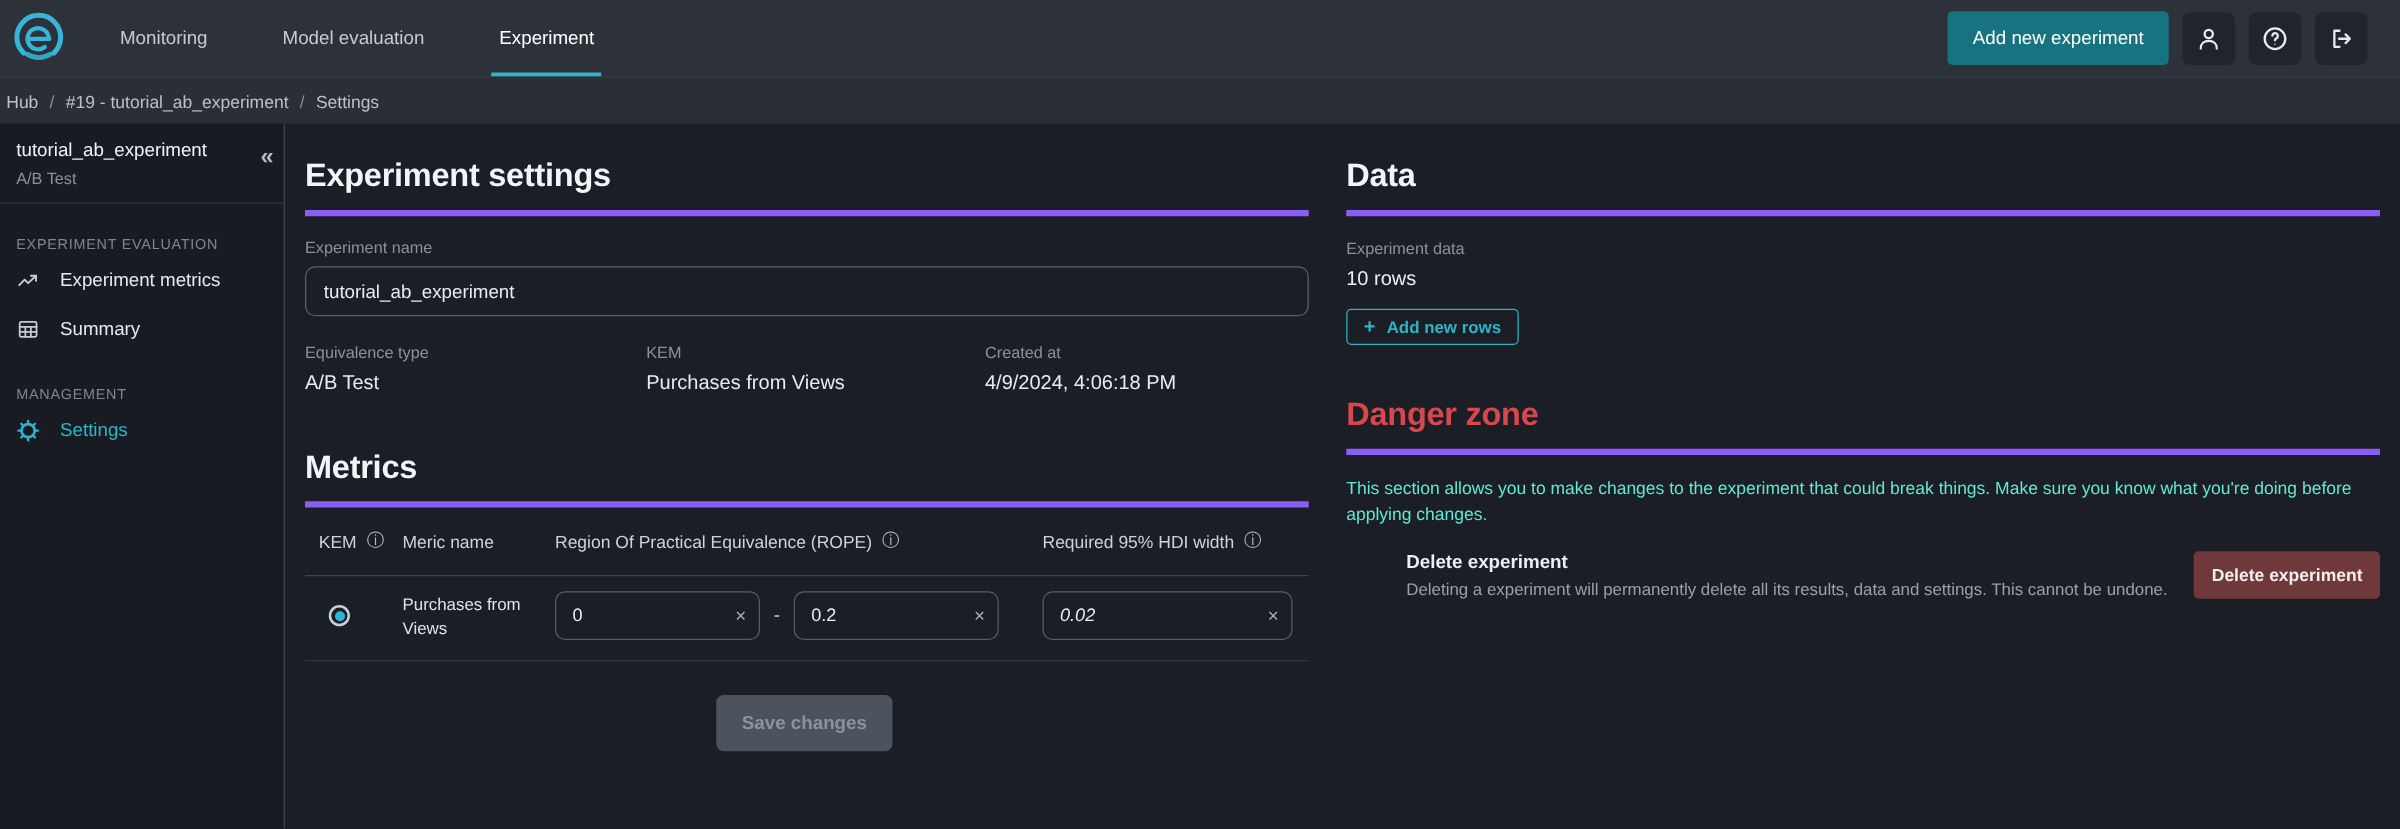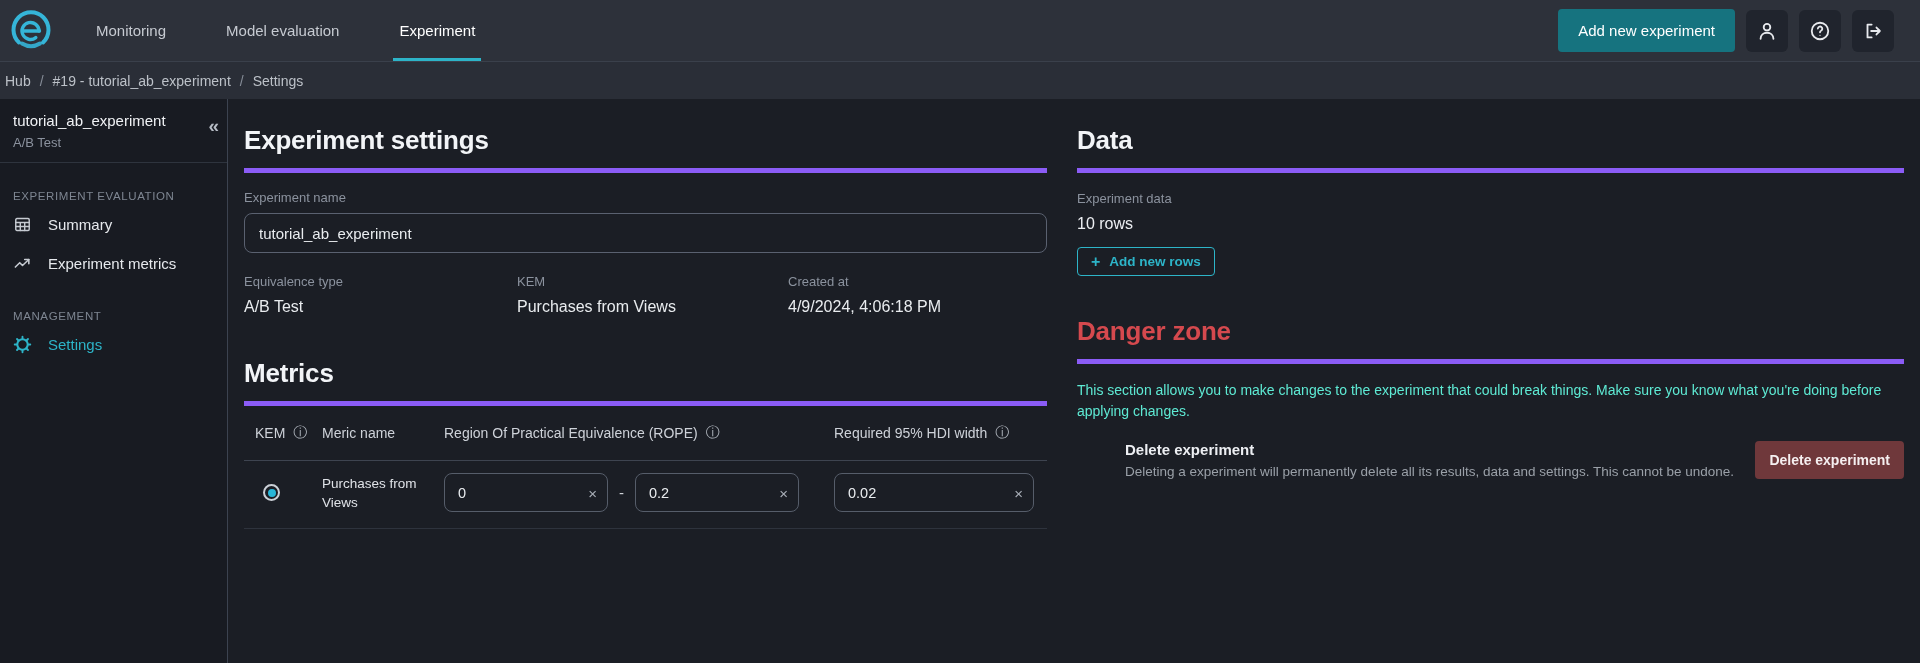--- a/index.html
+++ b/index.html
@@ -108,21 +108,21 @@
   }
   .radio-dot { width: 8px; height: 8px; background: #29b6d8; border-radius: 50%; }
   .metric-name { font-size: 13.5px; color: #dfe2e7; line-height: 19px; padding-right: 14px; }
   .rope-cell { display: flex; align-items: center; gap: 11px; }
   .num-wrap { position: relative; }
   .num-input {
     width: 164px; height: 39px; background: transparent; border: 1px solid #565d6a;
     border-radius: 8px; color: #e9ecef; font-size: 14.5px; padding: 0 30px 0 13px;
     font-family: "Liberation Sans", sans-serif;
   }
-  .num-input.wide { width: 200px; }
+  .num-input.wide { width: 200px; font-style: italic; }
   .clear-x {
     position: absolute; right: 11px; top: 50%; transform: translateY(-50%);
     color: #a9afb8; font-size: 15px; cursor: pointer;
   }
   .rope-dash { color: #cfd3d9; font-size: 15px; }
 
   .save-row { margin-top: 27px; }
   .save-btn {
     margin-left: 329px; width: 141px; height: 45px; background: #4c525e; color: #8d939e;
     font-size: 15px; font-weight: bold; border: none; border-radius: 6px;
@@ -205,32 +205,32 @@
     <div class="sidebar-head">
       <div>
         <div class="sb-title">tutorial_ab_experiment</div>
         <div class="sb-sub">A/B Test</div>
       </div>
       <span class="collapse-btn">«</span>
     </div>
 
     <div class="sb-section-header">EXPERIMENT EVALUATION</div>
     <div class="sb-item">
+      <svg width="19" height="19" viewBox="0 0 24 24" fill="none" stroke="#c6cbd2" stroke-width="2" stroke-linecap="round" stroke-linejoin="round">
+        <path d="M3 16.5 l5.5-5.5 3.5 3.5 L20 7"></path>
+        <path d="M14.8 7 H20 v5.2"></path>
+      </svg>
+      <span>Experiment metrics</span>
+    </div>
+    <div class="sb-item">
       <svg width="19" height="19" viewBox="0 0 24 24" fill="none" stroke="#c6cbd2" stroke-width="1.8" stroke-linecap="round">
         <rect x="3.5" y="4.5" width="17" height="15" rx="1.5"></rect>
         <path d="M3.5 9.5 h17 M3.5 14.5 h17 M9.2 9.5 v10 M14.8 9.5 v10"></path>
       </svg>
       <span>Summary</span>
-    </div>
-    <div class="sb-item">
-      <svg width="19" height="19" viewBox="0 0 24 24" fill="none" stroke="#c6cbd2" stroke-width="2" stroke-linecap="round" stroke-linejoin="round">
-        <path d="M3 16.5 l5.5-5.5 3.5 3.5 L20 7"></path>
-        <path d="M14.8 7 H20 v5.2"></path>
-      </svg>
-      <span>Experiment metrics</span>
     </div>
 
     <div class="sb-section-header">MANAGEMENT</div>
     <div class="sb-item active">
       <svg width="19" height="19" viewBox="0 0 24 24" fill="#2db4c8">
         <circle cx="12" cy="12" r="6.6" fill="none" stroke="#2db4c8" stroke-width="2.6"></circle>
         <rect x="10.8" y="1" width="2.4" height="5" rx="1.2"></rect>
         <rect x="10.8" y="1" width="2.4" height="5" rx="1.2" transform="rotate(45 12 12)"></rect>
         <rect x="10.8" y="1" width="2.4" height="5" rx="1.2" transform="rotate(90 12 12)"></rect>
         <rect x="10.8" y="1" width="2.4" height="5" rx="1.2" transform="rotate(135 12 12)"></rect>
@@ -308,20 +308,23 @@
           </span>
         </div>
         <div class="c4">
           <span class="num-wrap" style="display:inline-block;">
             <input class="num-input wide" type="text" value="0.02" style="">
             <span class="clear-x">×</span>
           </span>
         </div>
       </div>
 
+      <div class="save-row">
+        <button class="save-btn" disabled="">Save changes</button>
+      </div>
     </div>
 
     <div class="right-col">
       <h1 class="section-heading">Data</h1>
 
       <div class="field-label data-label">Experiment data</div>
       <div class="rows-count">10 rows</div>
       <button class="add-rows-btn">
         <span class="plus-glyph">+</span>
         <span>Add new rows</span>

